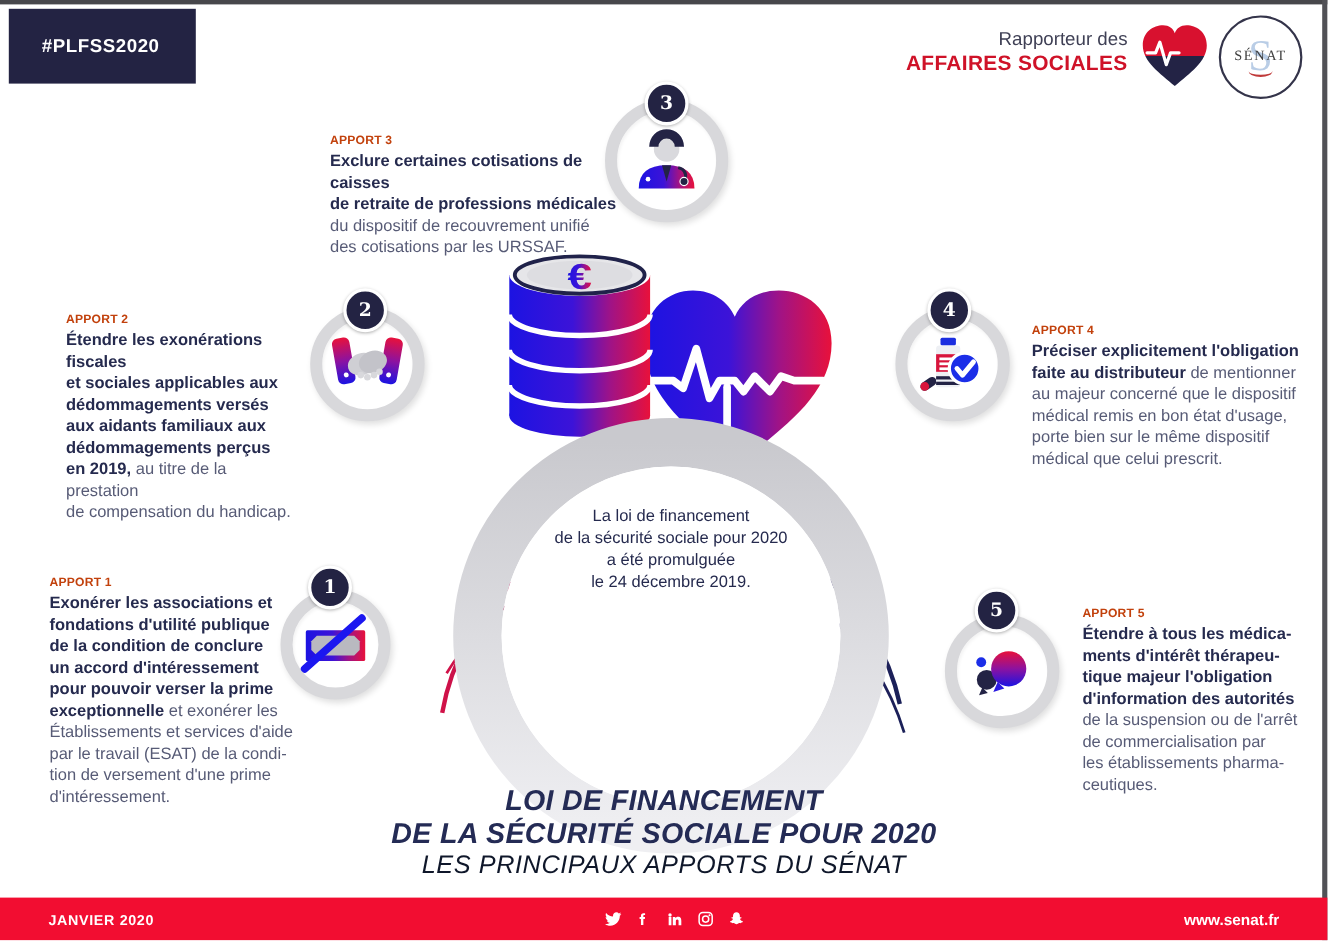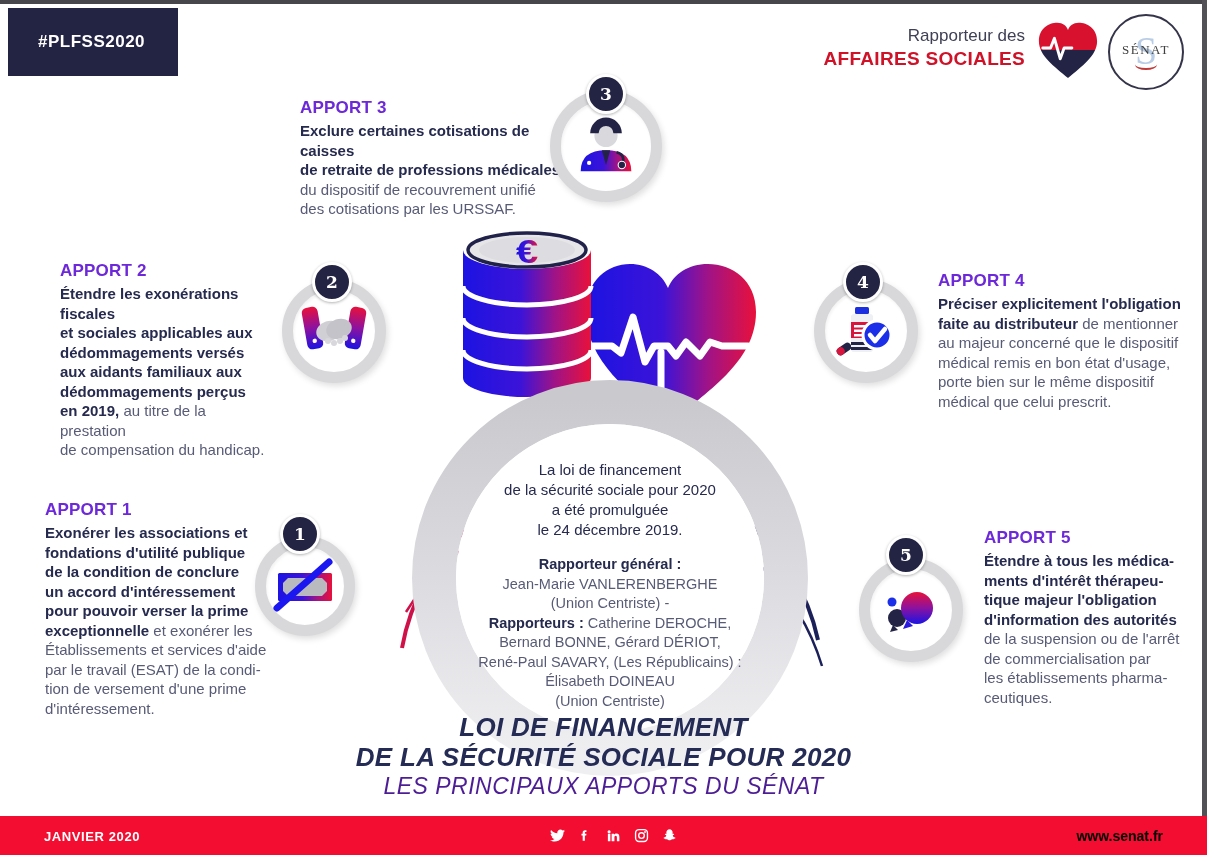--- a/index.html
+++ b/index.html
@@ -19,21 +19,21 @@
   .commission .l2{font-size:19px;font-weight:bold;color:#cf1228;letter-spacing:.3px;margin-top:2px;}
   .senat-logo{left:1108px;top:14px;width:76px;height:76px;border:2px solid #34344a;border-radius:50%;
               background:#fff;box-sizing:border-box;}
   .senat-logo .ghost-s{position:absolute;left:50%;top:50%;transform:translate(-50%,-54%);
               font-family:"Liberation Serif",serif;font-size:40px;color:#b9cde6;}
   .senat-logo .senat-word{position:absolute;left:50%;top:50%;transform:translate(-50%,-60%);
               font-family:"Liberation Serif",serif;font-size:13px;letter-spacing:1.5px;color:#404040;}
   .senat-logo .red-arc{position:absolute;left:50%;top:60%;transform:translateX(-50%);
               width:22px;height:9px;border-bottom:2.5px solid #c03a3a;border-radius:50%;}
   
-  .apport-title{font-weight:bold;font-size:17px;color:#6d28d9;letter-spacing:.2px;margin-bottom:3px;}
+  .apport-title{font-weight:bold;font-size:11px;color:#c2410c;letter-spacing:.2px;margin-bottom:3px;margin-top:24px;}
   .apport-text{font-size:15px;line-height:19.5px;color:#575b76;white-space:pre-line;}
   .apport-text b{color:#252a4e;}
   .a1{left:45px;top:500px;width:225px;}
   .a2{left:60px;top:261px;width:215px;}
   .a3{left:300px;top:98px;width:270px;}
   .a4{left:938px;top:271px;width:245px;}
   .a5{left:984px;top:528px;width:210px;}
   
   .icon-circle{border-radius:50%;background:#fff;border:11px solid #d8d8db;box-sizing:border-box;
                display:flex;align-items:center;justify-content:center;
@@ -50,27 +50,27 @@
   .b1{left:280px;top:514px;} .b2{left:312px;top:262px;} .b3{left:586px;top:74px;}
   .b4{left:843px;top:262px;} .b5{left:886px;top:535px;}
   
   .center-text{left:478px;top:460px;width:264px;text-align:center;z-index:2;}
   .center-promulgation{font-weight:normal;font-size:15px;line-height:20px;color:#252a4e;white-space:pre-line;margin-bottom:15px;}
   .center-rapp{font-size:14.5px;line-height:19.5px;color:#575b76;white-space:pre-line;}
   .center-rapp b{color:#252a4e;}
   
   .main-title{left:0;right:0;top:712px;text-align:center;z-index:2;font-style:italic;}
   .mt-bold{font-weight:bold;font-size:26px;line-height:30px;color:#242b55;letter-spacing:.3px;}
-  .mt-light{font-size:23px;line-height:29px;color:#4c1d95;letter-spacing:.5px;}
+  .mt-light{font-size:23px;line-height:29px;color:#0f172a;letter-spacing:.5px;}
   
   .footer-bar{left:0;top:816px;width:1207px;height:39px;background:#f20d31;z-index:4;}
   .footer-date{position:absolute;left:44px;top:13px;color:#fff;font-weight:bold;font-size:13px;letter-spacing:.6px;}
   .socials{position:absolute;left:550px;top:12px;display:flex;gap:13px;align-items:center;}
   .socials svg{display:block;}
-  .footer-web{position:absolute;right:44px;top:12px;color:#000000;font-weight:bold;font-size:14px;text-align:right;}
+  .footer-web{position:absolute;right:44px;top:12px;color:#ffffff;font-weight:bold;font-size:14px;text-align:right;}
   .medallion-svg{left:0;top:0;z-index:1;pointer-events:none;}
 </style>
 </head>
 <body>
 
 <div class="canvas">
 
   <svg width="0" height="0" style="position:absolute">
     <defs>
       <linearGradient id="gBR" x1="0" y1="0" x2="1" y2="0">
@@ -150,28 +150,20 @@
 
     <circle cx="610" cy="578" r="176" fill="none" stroke="url(#gRing)" stroke-width="44"></circle>
     <circle cx="610" cy="578" r="154" fill="#ffffff"></circle>
   </svg>
 
   <div class="abs center-text">
     <div class="center-promulgation">La loi de financement
 de la sécurité sociale pour 2020
 a été promulguée
 le 24 décembre 2019.</div>
-    <div class="center-rapp"><b>Rapporteur général :</b>
-<span>Jean-Marie VANLERENBERGHE
-(Union Centriste) -</span>
-<b>Rapporteurs :</b><span> Catherine DEROCHE,
-Bernard BONNE, Gérard DÉRIOT,
-René-Paul SAVARY, (Les Républicains) :
-Élisabeth DOINEAU
-(Union Centriste)</span></div>
   </div>
 
   <div class="abs apport a1">
     <div class="apport-title">APPORT 1</div>
     <div class="apport-text"><b>Exonérer les associations et
 fondations d'utilité publique
 de la condition de conclure
 un accord d'intéressement
 pour pouvoir verser la prime
 exceptionnelle</b><span> et exonérer les

